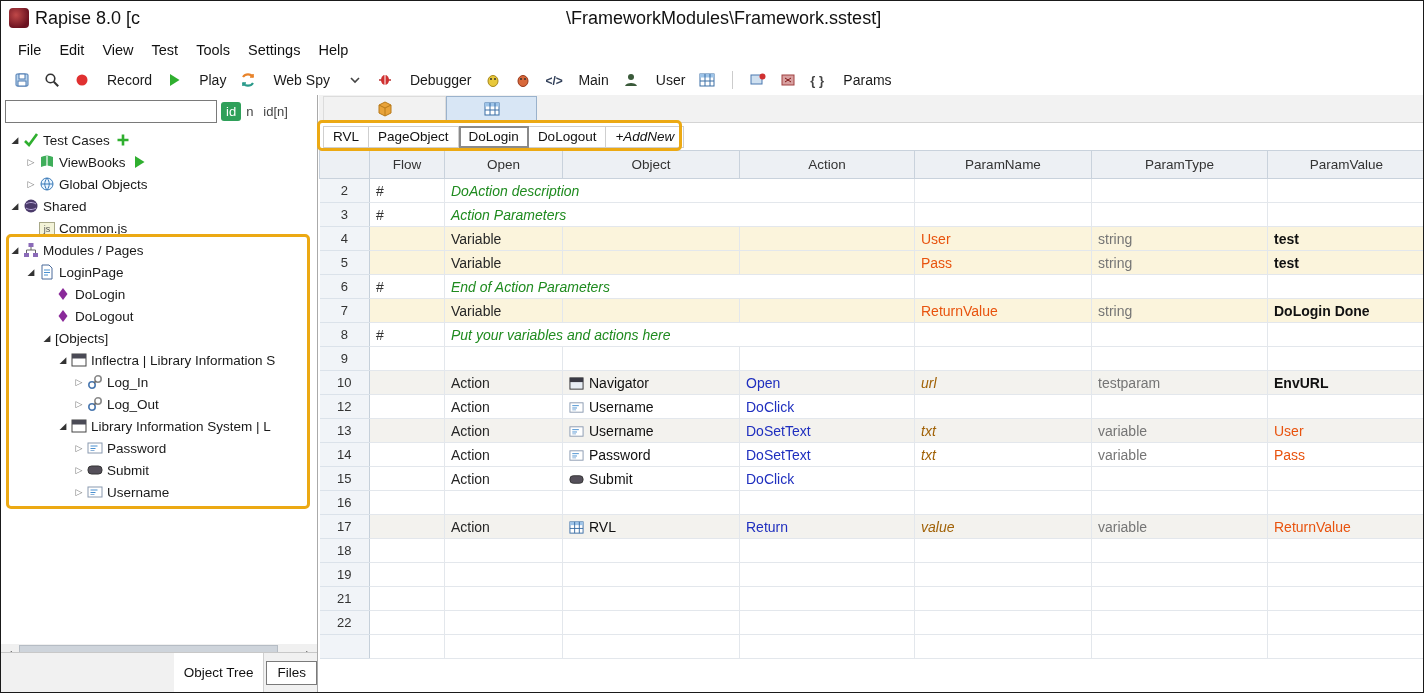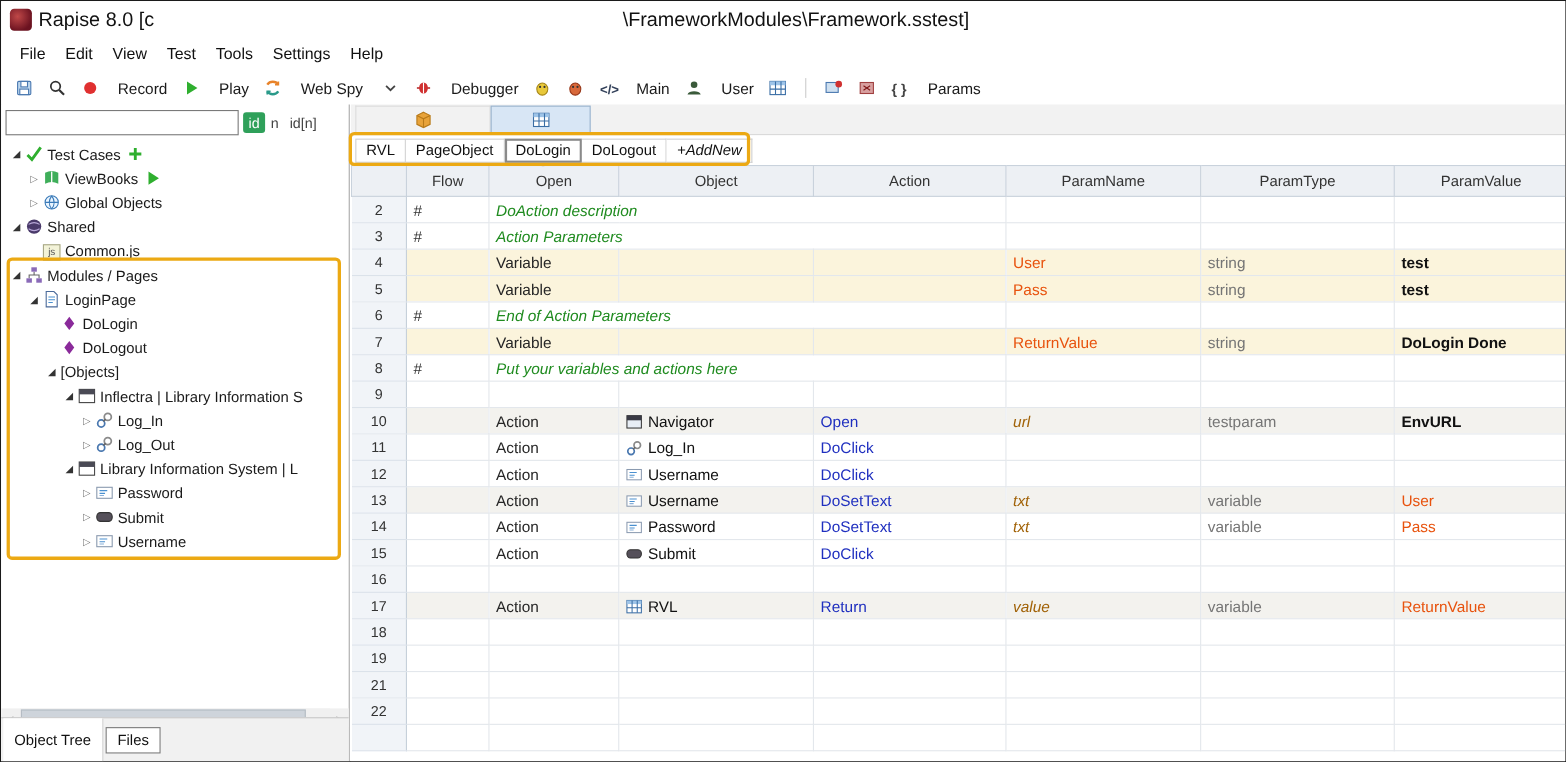--- a/index.html
+++ b/index.html
@@ -38,21 +38,21 @@
   .tree{position:absolute;top:34px;left:0;right:0;height:378px;overflow:hidden;}
   .treerow{height:22px;display:flex;align-items:center;font-size:13.5px;color:#1a1a1a;white-space:nowrap;}
   .arrow{width:16px;display:inline-flex;justify-content:center;font-size:9px;color:#333;flex:none;}
   .arrow.col{color:#777;}
   .treerow .ic{margin-right:4px;}
   .treelabel{margin-right:5px;}
   .hscroll{position:absolute;bottom:31px;left:0;right:0;height:17px;background:#f0f0f0;display:flex;align-items:center;}
   .scrollarrow{width:17px;text-align:center;font-size:10px;color:#555;}
   .scrolltrack{flex:1;height:100%;position:relative;background:#f0f0f0;}
   .scrollthumb{position:absolute;left:1px;top:1px;bottom:1px;width:92%;background:#ced4db;border:1px solid #b5bcc4;}
-  .bottomtabs{position:absolute;bottom:0;left:0;right:0;height:40px;background:#f1f1f1;border-top:1px solid #c8c8c8;display:flex;align-items:center;padding-left:2px;font-size:13.5px;}
+  .bottomtabs{position:absolute;bottom:0;left:0;right:0;height:40px;background:#f1f1f1;border-top:1px solid #c8c8c8;display:flex;align-items:center;padding-left:2px;font-size:13.5px;justify-content:flex-end;}
   .btab{padding:5px 10px;background:#fff;border-right:1px solid #d0d0d0;height:100%;display:flex;align-items:center;}
   .btab.boxed{background:#fff;border:1px solid #7a7a7a;height:24px;padding:2px 10px;margin-left:2px;}
 
   
   .main{position:absolute;left:318px;top:94px;right:0;bottom:0;background:#fff;}
   .doctabs{position:absolute;top:0;left:0;right:0;height:28px;background:#f2f2f2;border-bottom:1px solid #d4d4d4;display:flex;align-items:flex-end;padding-left:4px;font-size:13.5px;}
   .dtab{display:inline-flex;align-items:center;gap:6px;padding:4px 10px;height:26px;border:1px solid #dcdcdc;border-bottom:none;color:#222;background:#f2f2f2;flex-direction:column;}
   .dtab.active{background:#d8e6f5;border:1px solid #9ab2cc;color:#1a4fa8;font-weight:bold;}
   .dtab .close{margin-left:4px;color:#555;font-weight:normal;}
   .sheettabs{position:absolute;top:28px;left:0;right:0;height:27px;background:#fff;display:flex;align-items:center;padding-left:4px;font-size:13.5px;}
@@ -550,34 +550,20 @@
               <td class="cobj"><span class="ic"><svg viewBox="0 0 16 16">
                     <rect x="1" y="2" width="14" height="12" fill="#e8eef5" stroke="#333"></rect>
                     <rect x="1" y="2" width="14" height="4.5" fill="#3a3a44"></rect>
                   </svg></span><span>Navigator</span></td>
               <td class="cact">Open</td>
               <td class="grayital">url</td>
               <td class="gray">testparam</td>
               <td class="boldval">EnvURL</td>
             </tr>
             <tr class="">
-              <td class="rnum">11</td>
-              <td class="cflow"></td>
-              <td class="ctype">Action</td>
-              <td class="cobj"><span class="ic"><svg viewBox="0 0 16 16">
-                    <circle cx="5" cy="11" r="3.2" stroke="#4a78b0" fill="none" stroke-width="1.6"></circle>
-                    <circle cx="11" cy="5" r="3.2" stroke="#8a8a8a" fill="none" stroke-width="1.6"></circle>
-                    <path d="M7 9l2-2" stroke="#666" stroke-width="1.6"></path>
-                  </svg></span><span>Log_In</span></td>
-              <td class="cact">DoClick</td>
-              <td class=""></td>
-              <td class=""></td>
-              <td class=""></td>
-            </tr>
-            <tr class="">
               <td class="rnum">12</td>
               <td class="cflow"></td>
               <td class="ctype">Action</td>
               <td class="cobj"><span class="ic"><svg viewBox="0 0 16 16">
                     <rect x="1" y="3" width="14" height="10" fill="#fff" stroke="#8a9ab0"></rect>
                     <path d="M3.5 6h7M3.5 8.5h5" stroke="#4a90d0"></path>
                     <path d="M3.5 10.5h4" stroke="#8ab0d8"></path>
                   </svg></span><span>Username</span></td>
               <td class="cact">DoClick</td>
               <td class=""></td>

